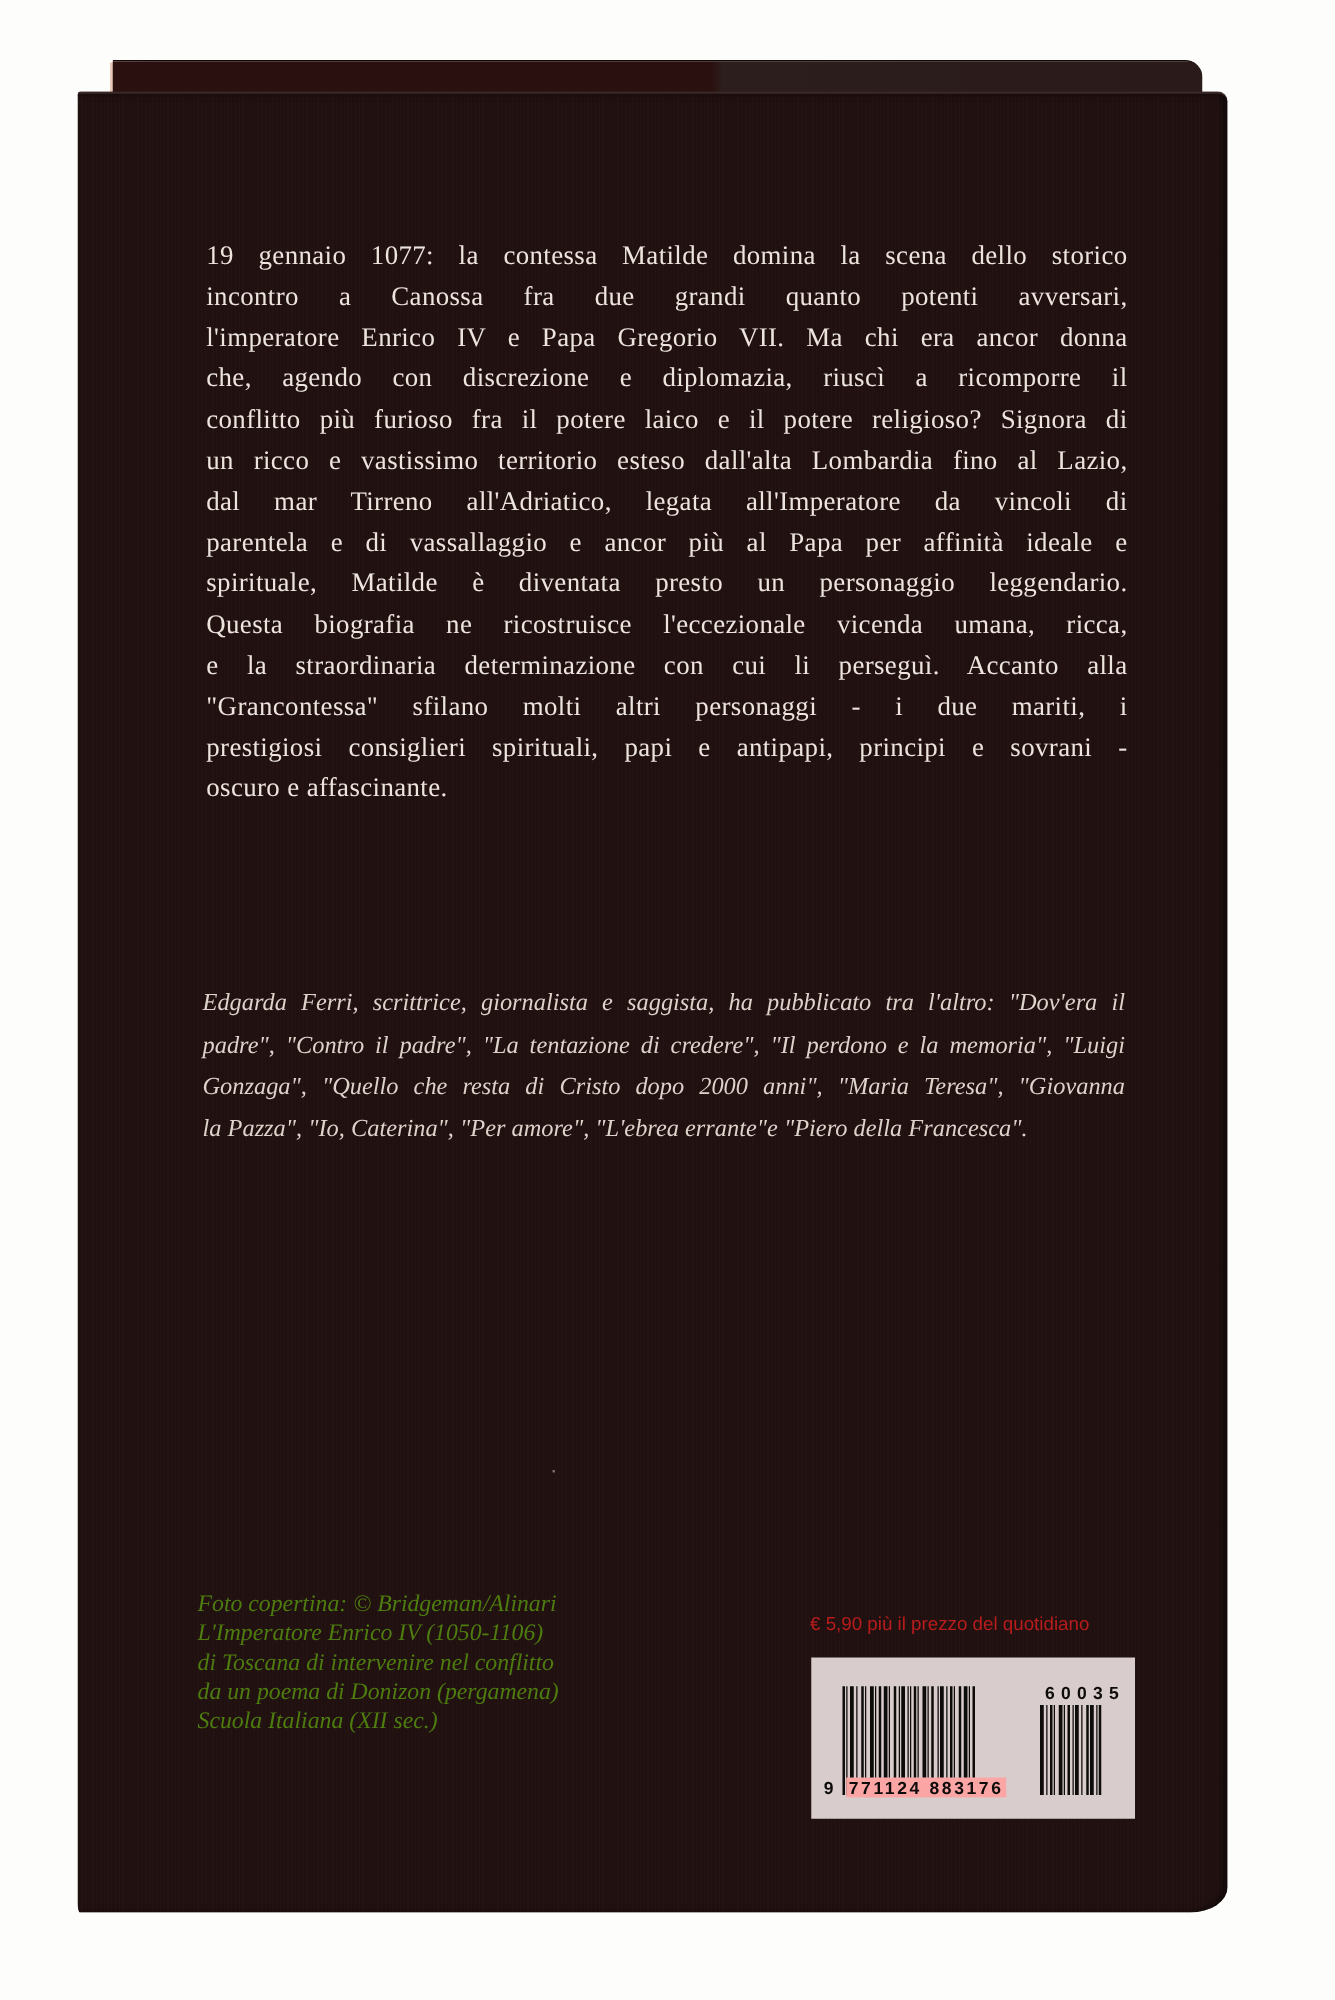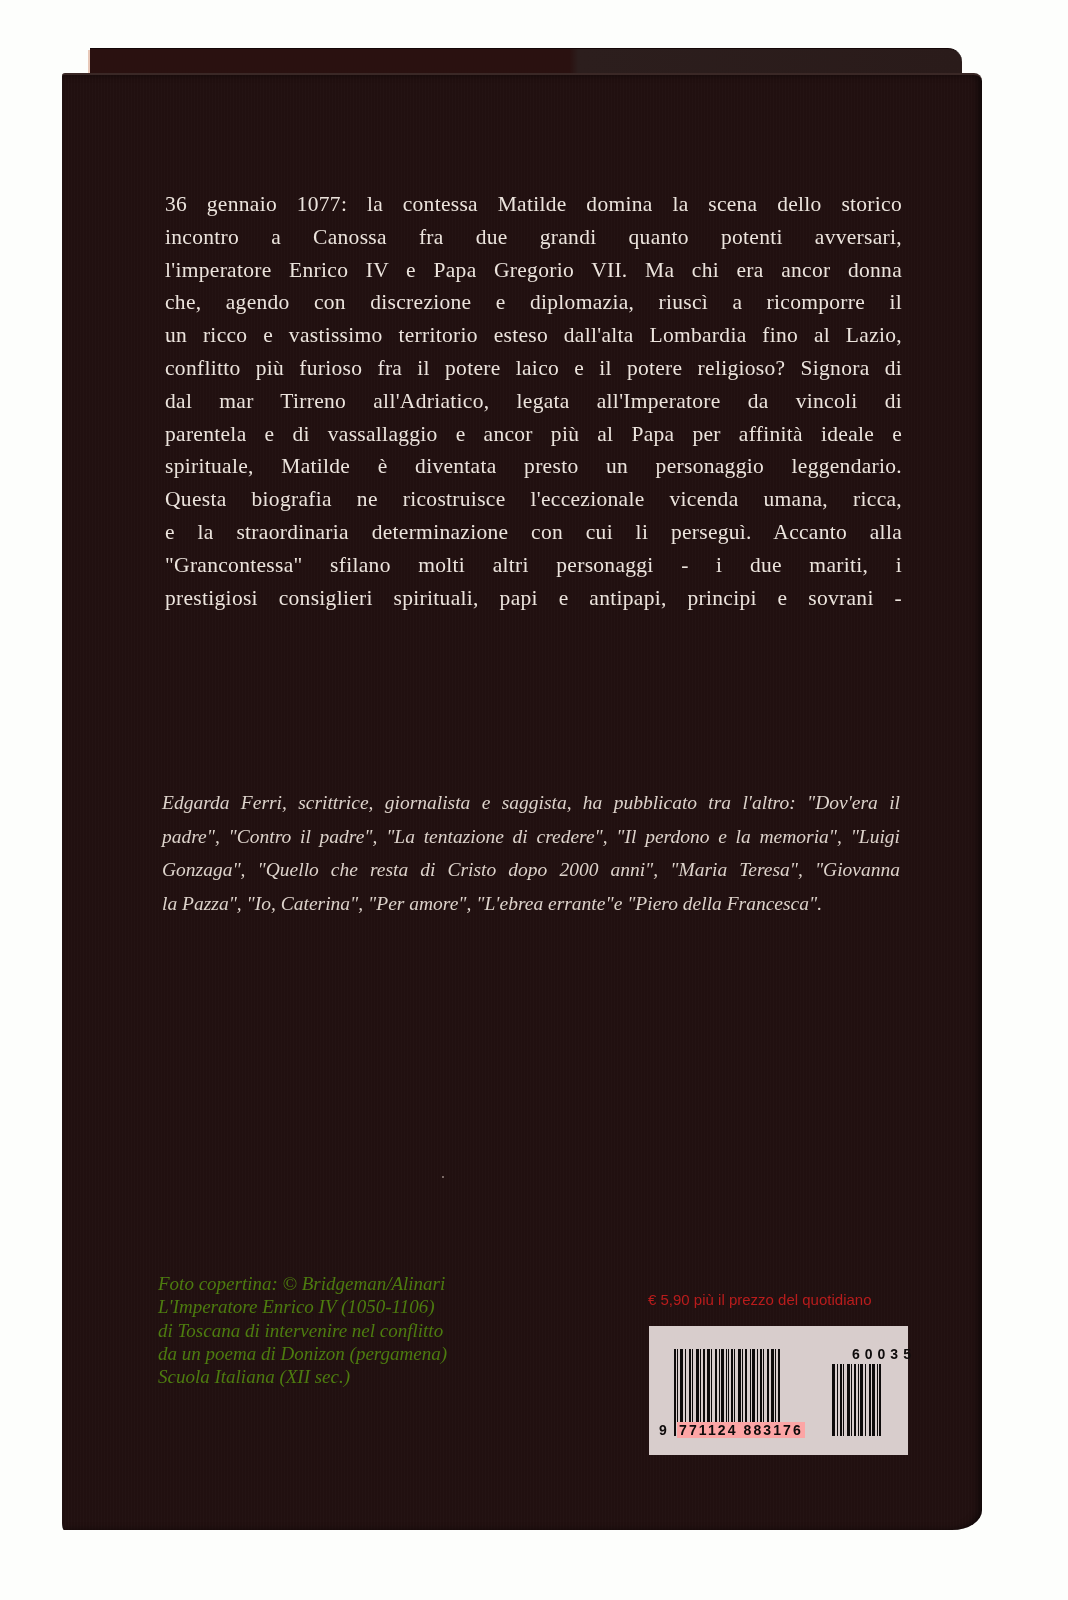--- a/index.html
+++ b/index.html
@@ -64,45 +64,46 @@
     position:absolute; left:183px; top:38px; width:72px; height:72px;
     display:flex;
   }
   .bars-addon span { display:block; background:#0e0b0b; height:72px; }
   .bc-num {
     position:absolute; font-family:"Liberation Sans", sans-serif; font-size:14px;
     color:#0e0b0b; letter-spacing:2.1px; font-weight:bold;
   }
   .bc-first { left:10px; top:96px; }
   .bc-main { left:28px; top:96px; background:#fca5a5; padding:0 2px; }
-  .bc-addon { left:187px; top:20px; letter-spacing:5px;margin-left:16px; }
+  .bc-addon { left:187px; top:20px; letter-spacing:5px; }
   .speck { position:absolute; left:442px; top:1176px; width:2px; height:2px; background:#7a6a66; }
 </style>
 </head>
 <body>
 
 <div class="top-strip-edge"></div>
 <div class="top-strip"></div>
 
 <div class="cover"></div>
 
 <div class="blurb">
-  <div class="line">36 gennaio 1077: la contessa Matilde domina la scena dello storico</div>
+  <div class="line">19 gennaio 1077: la contessa Matilde domina la scena dello storico</div>
   <div class="line">incontro a Canossa fra due grandi quanto potenti avversari,</div>
   <div class="line">l'imperatore Enrico IV e Papa Gregorio VII. Ma chi era ancor donna</div>
   <div class="line">che, agendo con discrezione e diplomazia, riuscì a ricomporre il</div>
+  <div class="line">conflitto più furioso fra il potere laico e il potere religioso? Signora di</div>
   <div class="line">un ricco e vastissimo territorio esteso dall'alta Lombardia fino al Lazio,</div>
-  <div class="line">conflitto più furioso fra il potere laico e il potere religioso? Signora di</div>
   <div class="line">dal mar Tirreno all'Adriatico, legata all'Imperatore da vincoli di</div>
   <div class="line">parentela e di vassallaggio e ancor più al Papa per affinità ideale e</div>
   <div class="line">spirituale, Matilde è diventata presto un personaggio leggendario.</div>
   <div class="line">Questa biografia ne ricostruisce l'eccezionale vicenda umana, ricca,</div>
   <div class="line">e la straordinaria determinazione con cui li perseguì. Accanto alla</div>
   <div class="line">"Grancontessa" sfilano molti altri personaggi - i due mariti, i</div>
   <div class="line">prestigiosi consiglieri spirituali, papi e antipapi, principi e sovrani -</div>
+  <div class="line last">oscuro e affascinante.</div>
 </div>
 
 <div class="author">
   <div class="line">Edgarda Ferri, scrittrice, giornalista e saggista, ha pubblicato tra l'altro: "Dov'era il</div>
   <div class="line">padre", "Contro il padre", "La tentazione di credere", "Il perdono e la memoria", "Luigi</div>
   <div class="line">Gonzaga", "Quello che resta di Cristo dopo 2000 anni", "Maria Teresa", "Giovanna</div>
   <div class="line last">la Pazza", "Io, Caterina", "Per amore", "L'ebrea errante"e "Piero della Francesca".</div>
 </div>
 
 <div class="speck"></div>

